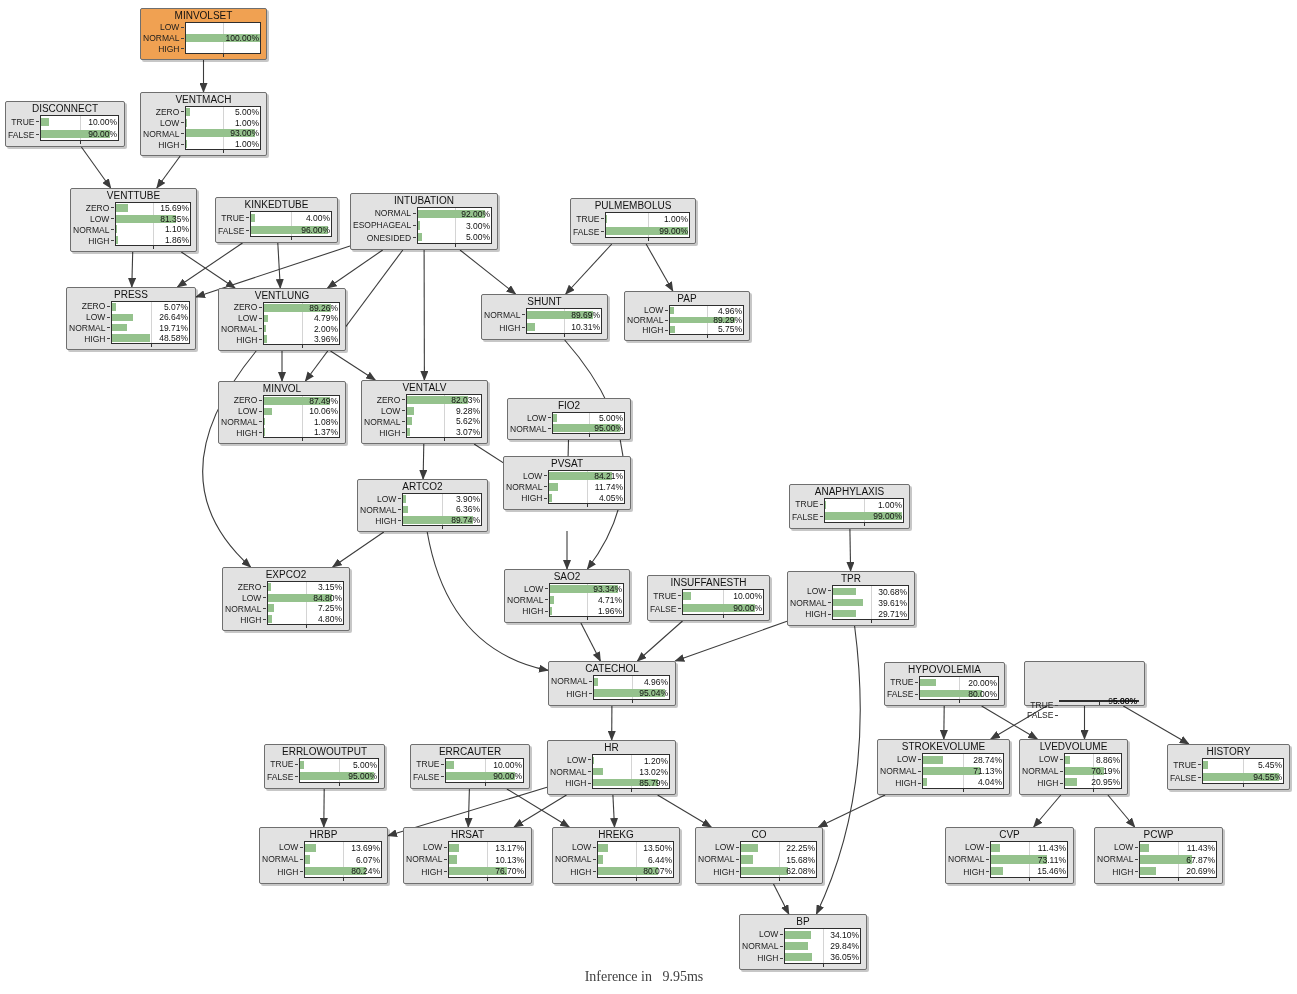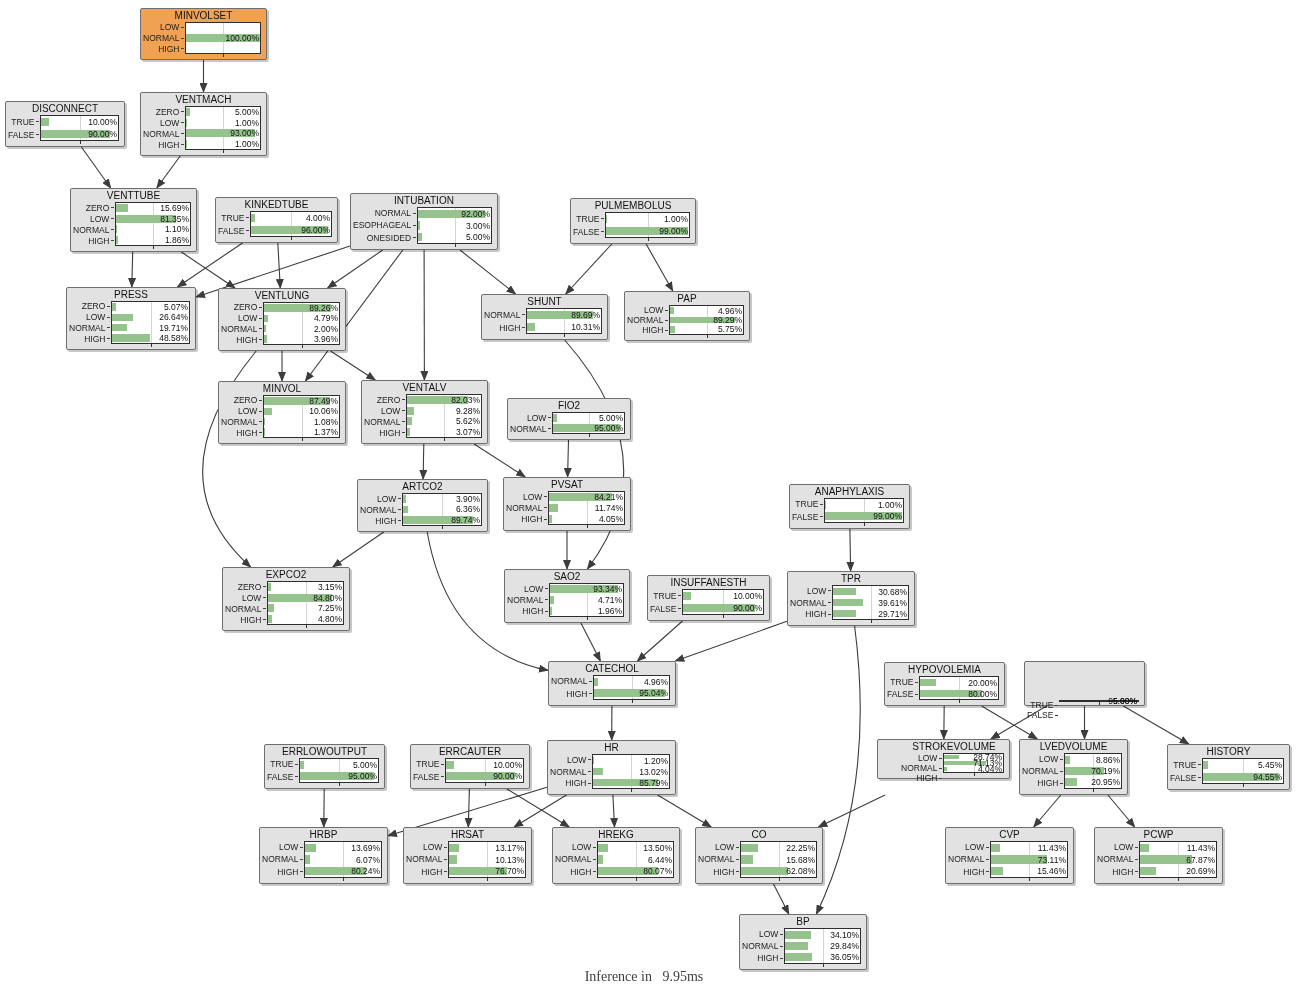--- a/index.html
+++ b/index.html
@@ -613,21 +613,21 @@
             <span class="pct">6.36%</span>
           </div>
           <div class="prow">
             <div class="bar" style="width: 89.74%;"></div>
             <span class="pct">89.74%</span>
           </div>
           <div class="xtick"></div>
         </div>
       </div>
     </div>
-    <div class="node" style="left: 503px; top: 477px; width: 128px; height: 54px;">
+    <div class="node" style="left: 503px; top: 456px; width: 128px; height: 54px;">
       <div class="node-title">PVSAT</div>
       <div class="node-body">
         <div class="labels">
           <div class="lbl">
             <span>LOW</span>
             <span class="dash"></span>
           </div>
           <div class="lbl">
             <span>NORMAL</span>
             <span class="dash"></span>
@@ -985,21 +985,21 @@
             <span class="pct">13.02%</span>
           </div>
           <div class="prow">
             <div class="bar" style="width: 85.79%;"></div>
             <span class="pct">85.79%</span>
           </div>
           <div class="xtick"></div>
         </div>
       </div>
     </div>
-    <div class="node" style="left: 877px; top: 739px; width: 133px; height: 40px; padding-left: 21px;">
+    <div class="node" style="left: 877px; top: 739px; width: 133px; height: 56px;">
       <div class="node-title">STROKEVOLUME</div>
       <div class="node-body">
         <div class="labels">
           <div class="lbl">
             <span>LOW</span>
             <span class="dash"></span>
           </div>
           <div class="lbl">
             <span>NORMAL</span>
             <span class="dash"></span>

